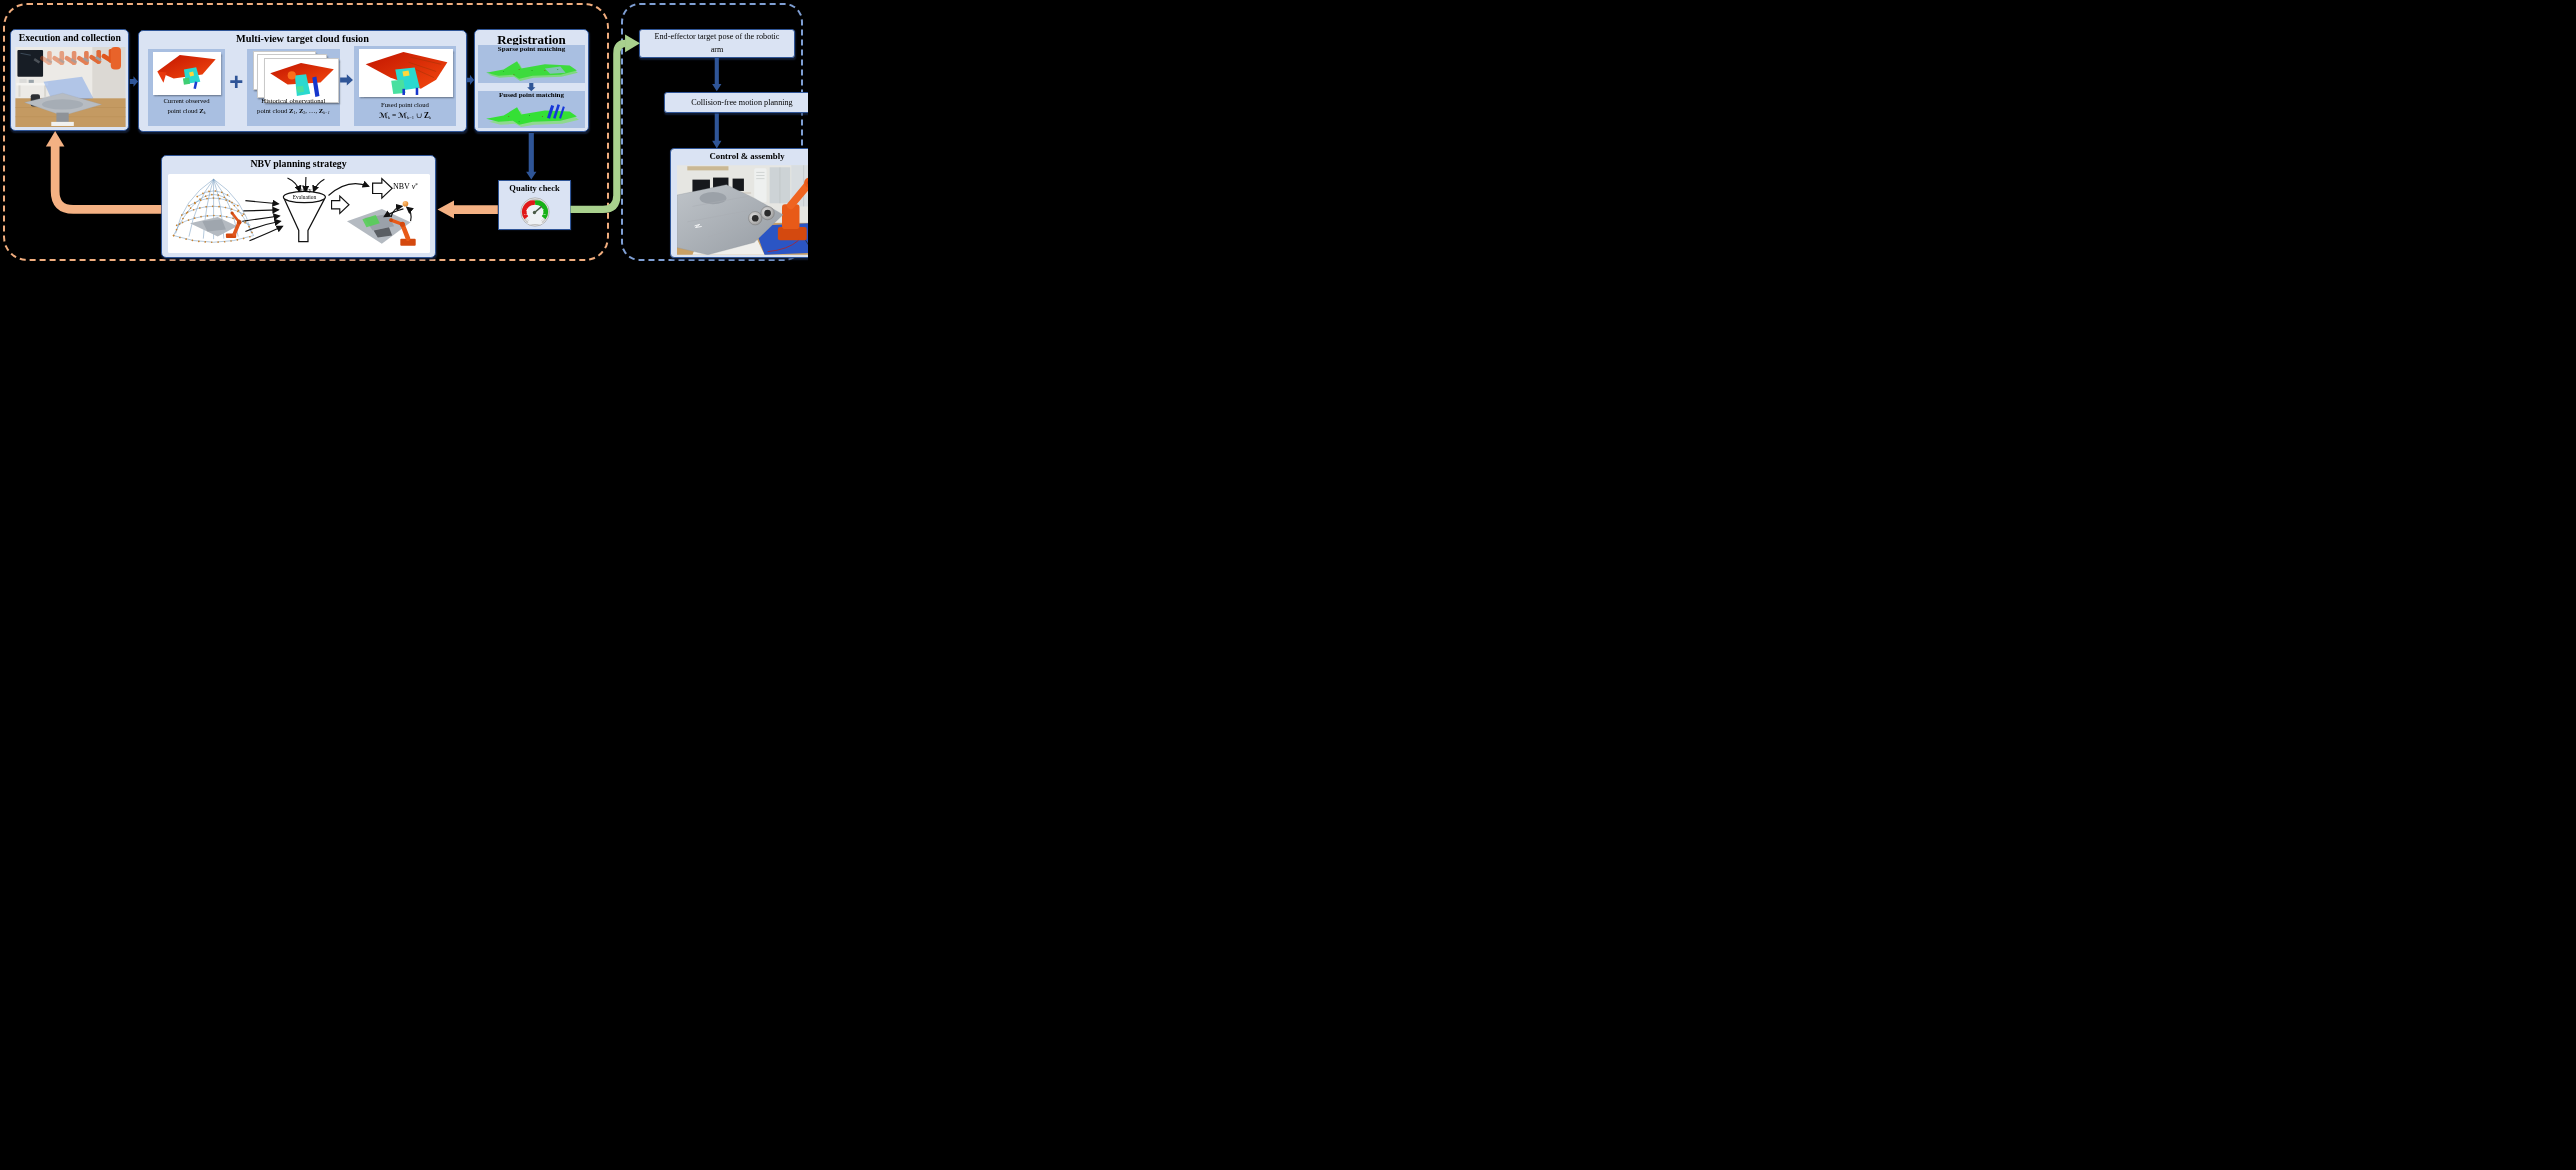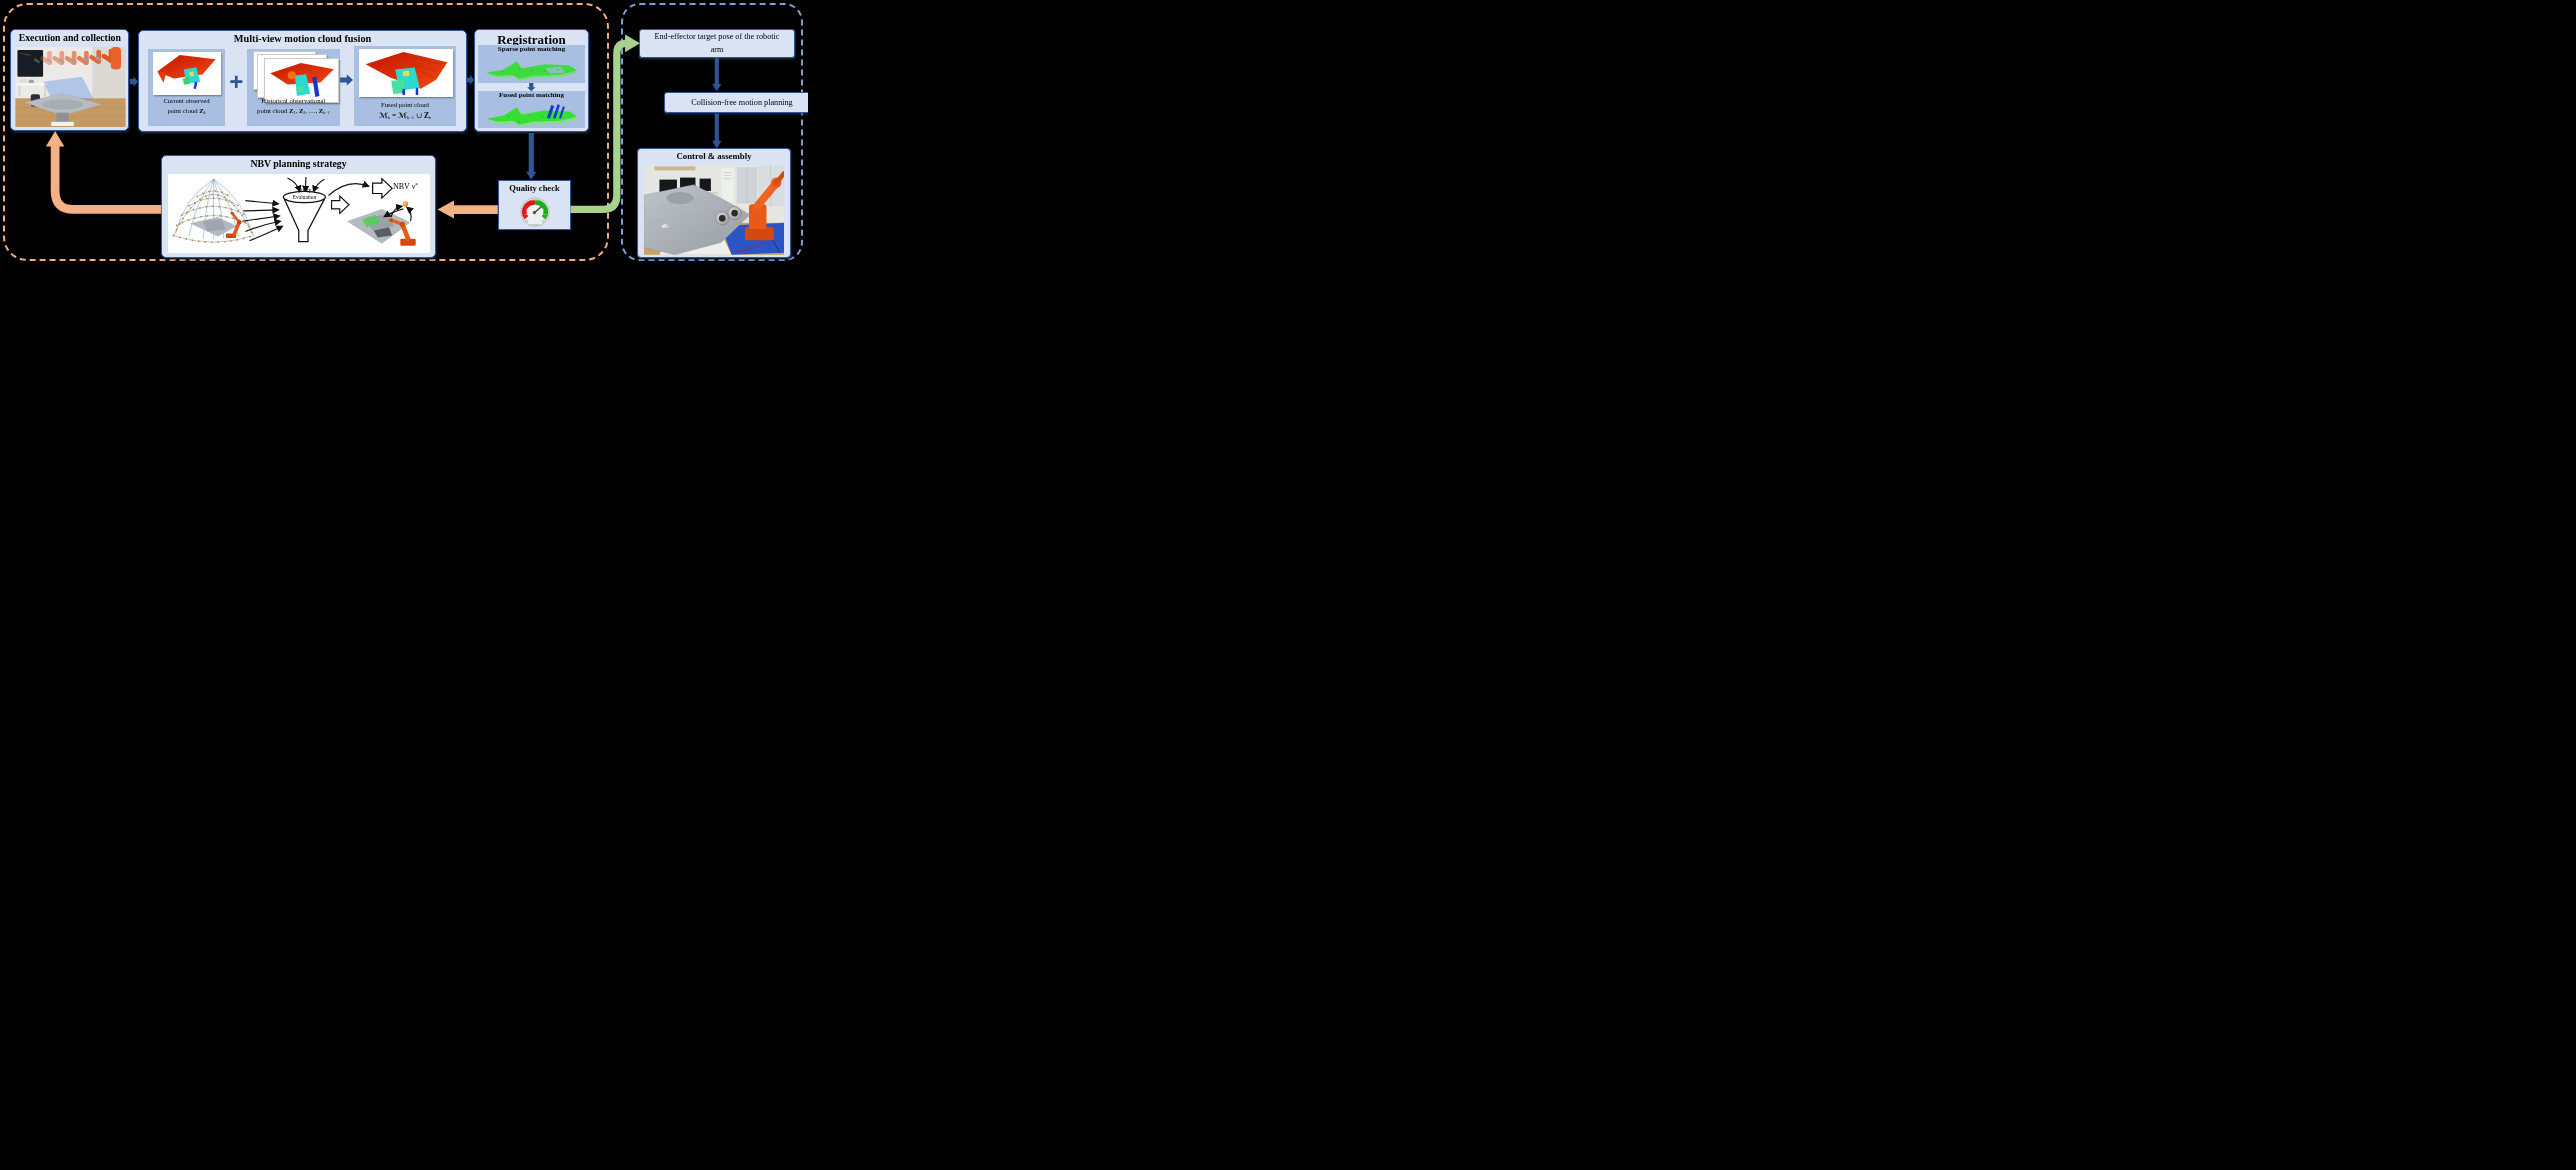--- a/index.html
+++ b/index.html
@@ -70,21 +70,21 @@
       <rect x="186" y="0" width="20" height="44" rx="8" fill="#e8632a"></rect>
       <polygon points="55,68 130,58 152,100 75,112" fill="#5b8fe8" opacity="0.4"></polygon>
       <polygon points="18,108 92,90 168,112 92,134" fill="#b7bcc2" stroke="#9aa0a8" stroke-width="0.5"></polygon>
       <ellipse cx="92" cy="112" rx="40" ry="10" fill="#a6adb5"></ellipse>
       <rect x="80" y="128" width="24" height="20" fill="#8e9298"></rect>
       <rect x="70" y="146" width="44" height="8" fill="#f1f1ef"></rect>
     </svg>
   </div>
 
   <div class="box" style="left:138px;top:30px;width:329px;height:102px;">
-    <div class="title" style="left:0;top:2.1px;width:100%;font-size:10.3px;">Multi-view motion cloud fusion</div>
+    <div class="title" style="left:0;top:2.1px;width:100%;font-size:10.3px;">Multi-view target cloud fusion</div>
   </div>
   <div class="panel" style="left:148px;top:49px;width:77px;height:77px;">
     <div class="imgframe" style="left:4.6px;top:3.1px;width:68px;height:43px;">
       <svg width="68" height="43" viewBox="0 0 132 84">
         <defs>
             <linearGradient id="rg1" x1="0" y1="0" x2="1" y2="1">
           <stop offset="0" stop-color="#c21500"></stop>
               <stop offset="1" stop-color="#f4490f"></stop>
             </linearGradient>
           </defs>
@@ -274,21 +274,21 @@
     </div>
     <div style="position:absolute;left:231px;top:26px;width:40px;font-size:8px;"><span>NBV </span><span class="seg-i">v</span><span class="seg-sup">*</span></div>
   </div>
 
   <div class="box flexc" style="left:639px;top:29px;width:156px;height:29px;border-radius:3.1px;">
     <div style="font-size:8.2px;line-height:1.5;padding:0 14px;">End-effector target pose of the robotic arm</div>
   </div>
   <div class="box flexc" style="left:639px;top:92px;width:156px;height:21px;border-radius:3.1px;margin-left:25px;">
     <div style="font-size:8.2px;">Collision-free motion planning</div>
   </div>
-  <div class="box" style="left:637px;top:148px;width:154px;height:110px;border-radius:4.1px;">
+  <div class="box" style="left:670px;top:148px;width:154px;height:110px;border-radius:4.1px;">
     <div class="title" style="left:0;top:2.1px;width:100%;font-size:8.8px;">Control &amp; assembly</div>
     <svg class="overlay" style="left:5.7px;top:16px;" width="140" height="90" viewBox="0 0 272 174">
       <defs>
         <linearGradient id="acg" x1="0" y1="0" x2="1" y2="1">
           <stop offset="0" stop-color="#bfc4c9"></stop>
             <stop offset="1" stop-color="#969ca3"></stop>
         </linearGradient>
         <radialGradient id="nz" cx="0.4" cy="0.4" r="0.9">
           <stop offset="0" stop-color="#e8e8e8"></stop>
             <stop offset="0.7" stop-color="#9b9b9b"></stop>

